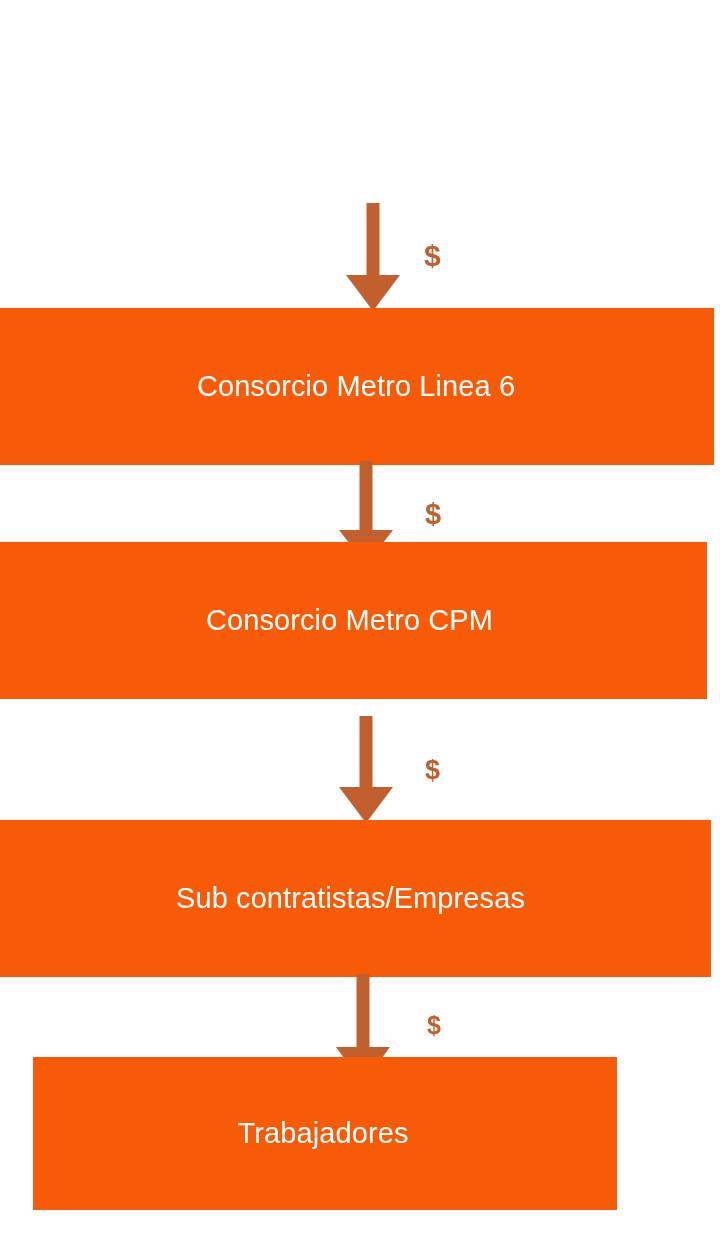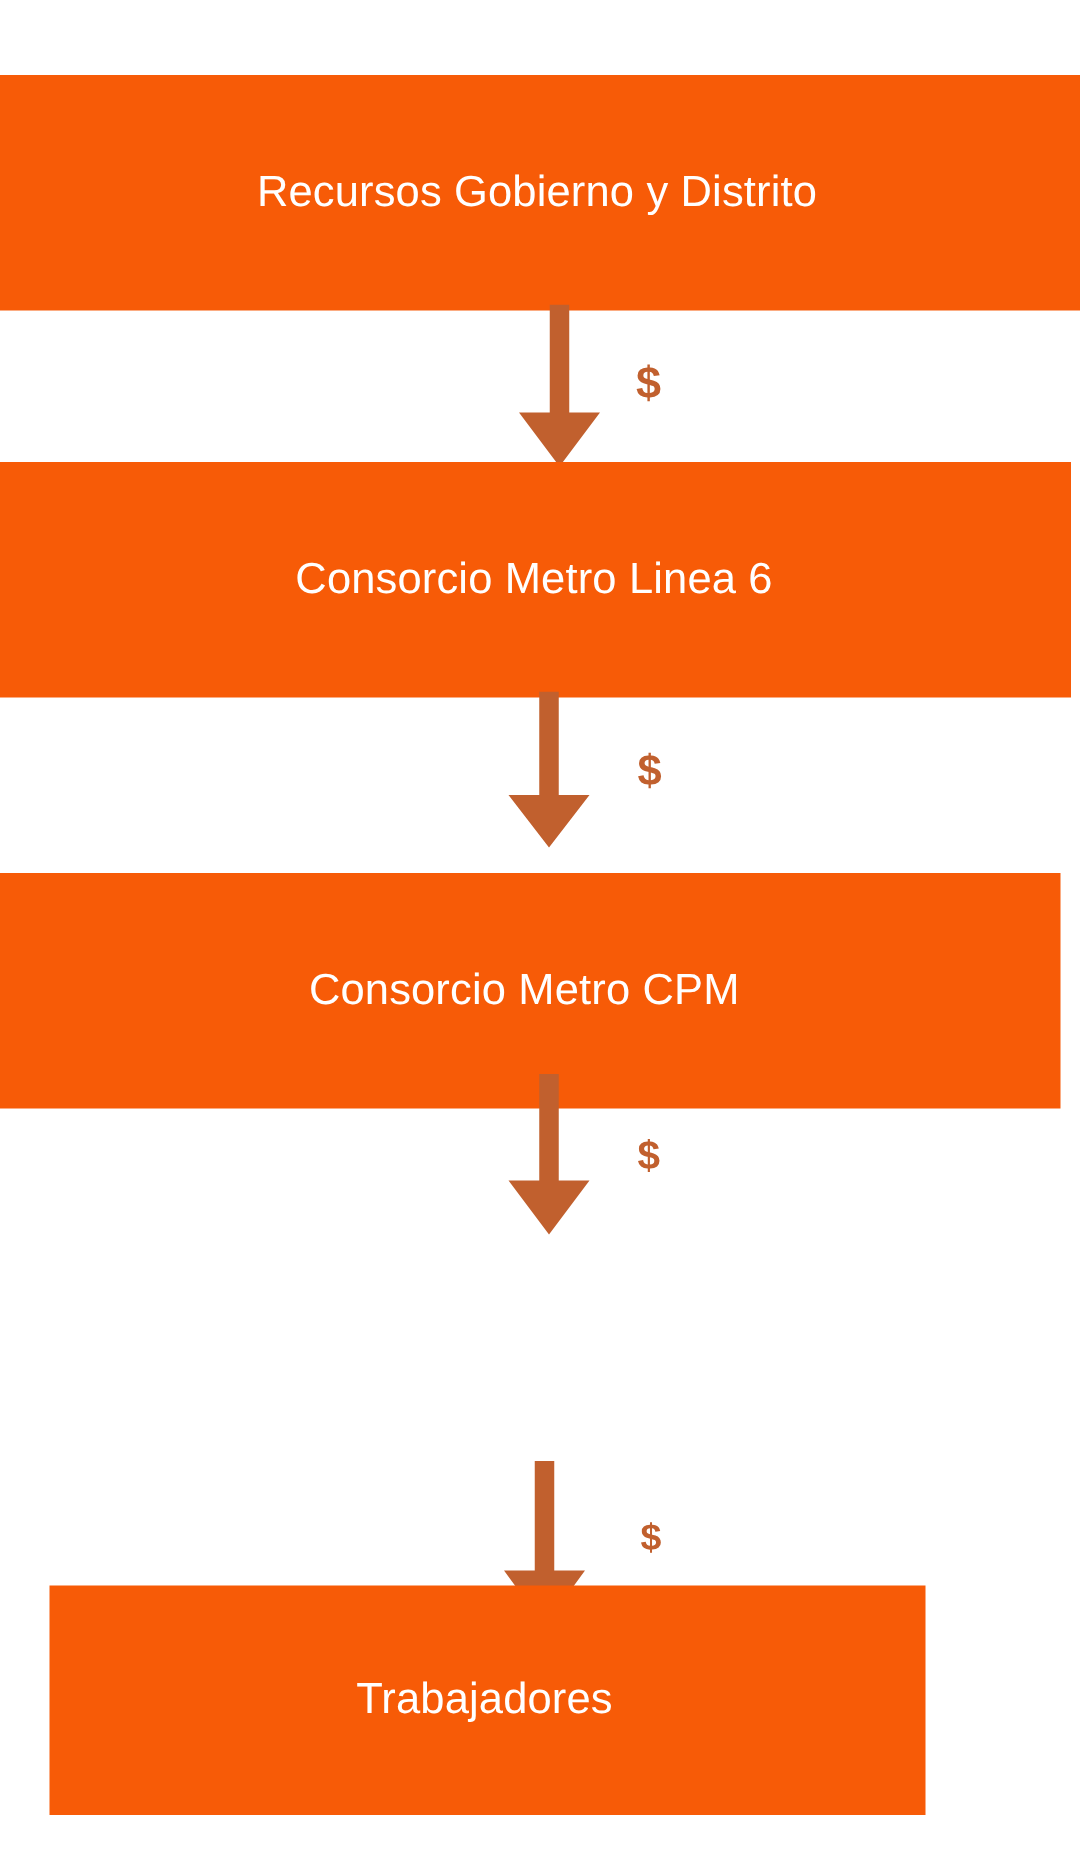--- a/index.html
+++ b/index.html
@@ -38,21 +38,21 @@
     font-weight: 400;
     letter-spacing: 0.1px;
     line-height: 1.1;
     text-align: center;
     white-space: nowrap;
   }
 
   
   .box-1 { left: 0px;  top: 50px;   width: 720px; height: 157px; }
   .box-2 { left: 0px;  top: 308px;  width: 714px; height: 157px; }
-  .box-3 { left: 0px;  top: 582px;  width: 707px; height: 157px; }
+  .box-3 { left: 0px;  top: 542px;  width: 707px; height: 157px; }
   .box-4 { left: 0px;  top: 820px;  width: 711px; height: 157px; }
   .box-5 { left: 0px;  top: 1057px; width: 584px; height: 153px; margin-left: 33px; }
 
   
   .box-1 .flow-box-label { transform: translateX(-2px); }
   .box-2 .flow-box-label { transform: translateX(-1px); }
   .box-3 .flow-box-label { transform: translateX(-4px); }
   .box-4 .flow-box-label { transform: translateX(-5px); }
   .box-5 .flow-box-label { transform: translateX(-2px); }
 
@@ -79,23 +79,20 @@
   .dollar-1 { left: 424px; top: 241px;  font-size: 30px; }
   .dollar-2 { left: 425px; top: 500px;  font-size: 29px; }
   .dollar-3 { left: 425px; top: 757px;  font-size: 27px; }
   .dollar-4 { left: 427px; top: 1013px; font-size: 25px; }
 </style>
 </head>
 <body>
 
 <div id="diagram">
 
-  <div class="flow-box box-1">
-    <span class="flow-box-label">Recursos Gobierno y Distrito</span>
-  </div>
 
   <svg class="flow-arrow arrow-1" viewBox="0 0 66 110" aria-hidden="true">
     <path d="M26.5 0 L39.5 0 L39.5 72 L60 72 L33 108 L6 72 L26.5 72 Z" fill="#c1602e"></path>
   </svg>
   <span class="dollar-sign dollar-1">$</span>
 
   <div class="flow-box box-2">
     <span class="flow-box-label">Consorcio Metro Linea 6</span>
   </div>
 
@@ -106,20 +103,23 @@
 
   <div class="flow-box box-3">
     <span class="flow-box-label">Consorcio Metro CPM</span>
   </div>
 
   <svg class="flow-arrow arrow-3" viewBox="0 0 66 109" aria-hidden="true">
     <path d="M26.5 0 L39.5 0 L39.5 71 L60 71 L33 107 L6 71 L26.5 71 Z" fill="#c1602e"></path>
   </svg>
   <span class="dollar-sign dollar-3">$</span>
 
+  <div class="flow-box box-4">
+    <span class="flow-box-label">Sub contratistas/Empresas</span>
+  </div>
 
   <svg class="flow-arrow arrow-4" viewBox="0 0 66 112" aria-hidden="true">
     <path d="M26.5 0 L39.5 0 L39.5 73 L60 73 L33 110 L6 73 L26.5 73 Z" fill="#c1602e"></path>
   </svg>
   <span class="dollar-sign dollar-4">$</span>
 
   <div class="flow-box box-5">
     <span class="flow-box-label">Trabajadores</span>
   </div>
 

